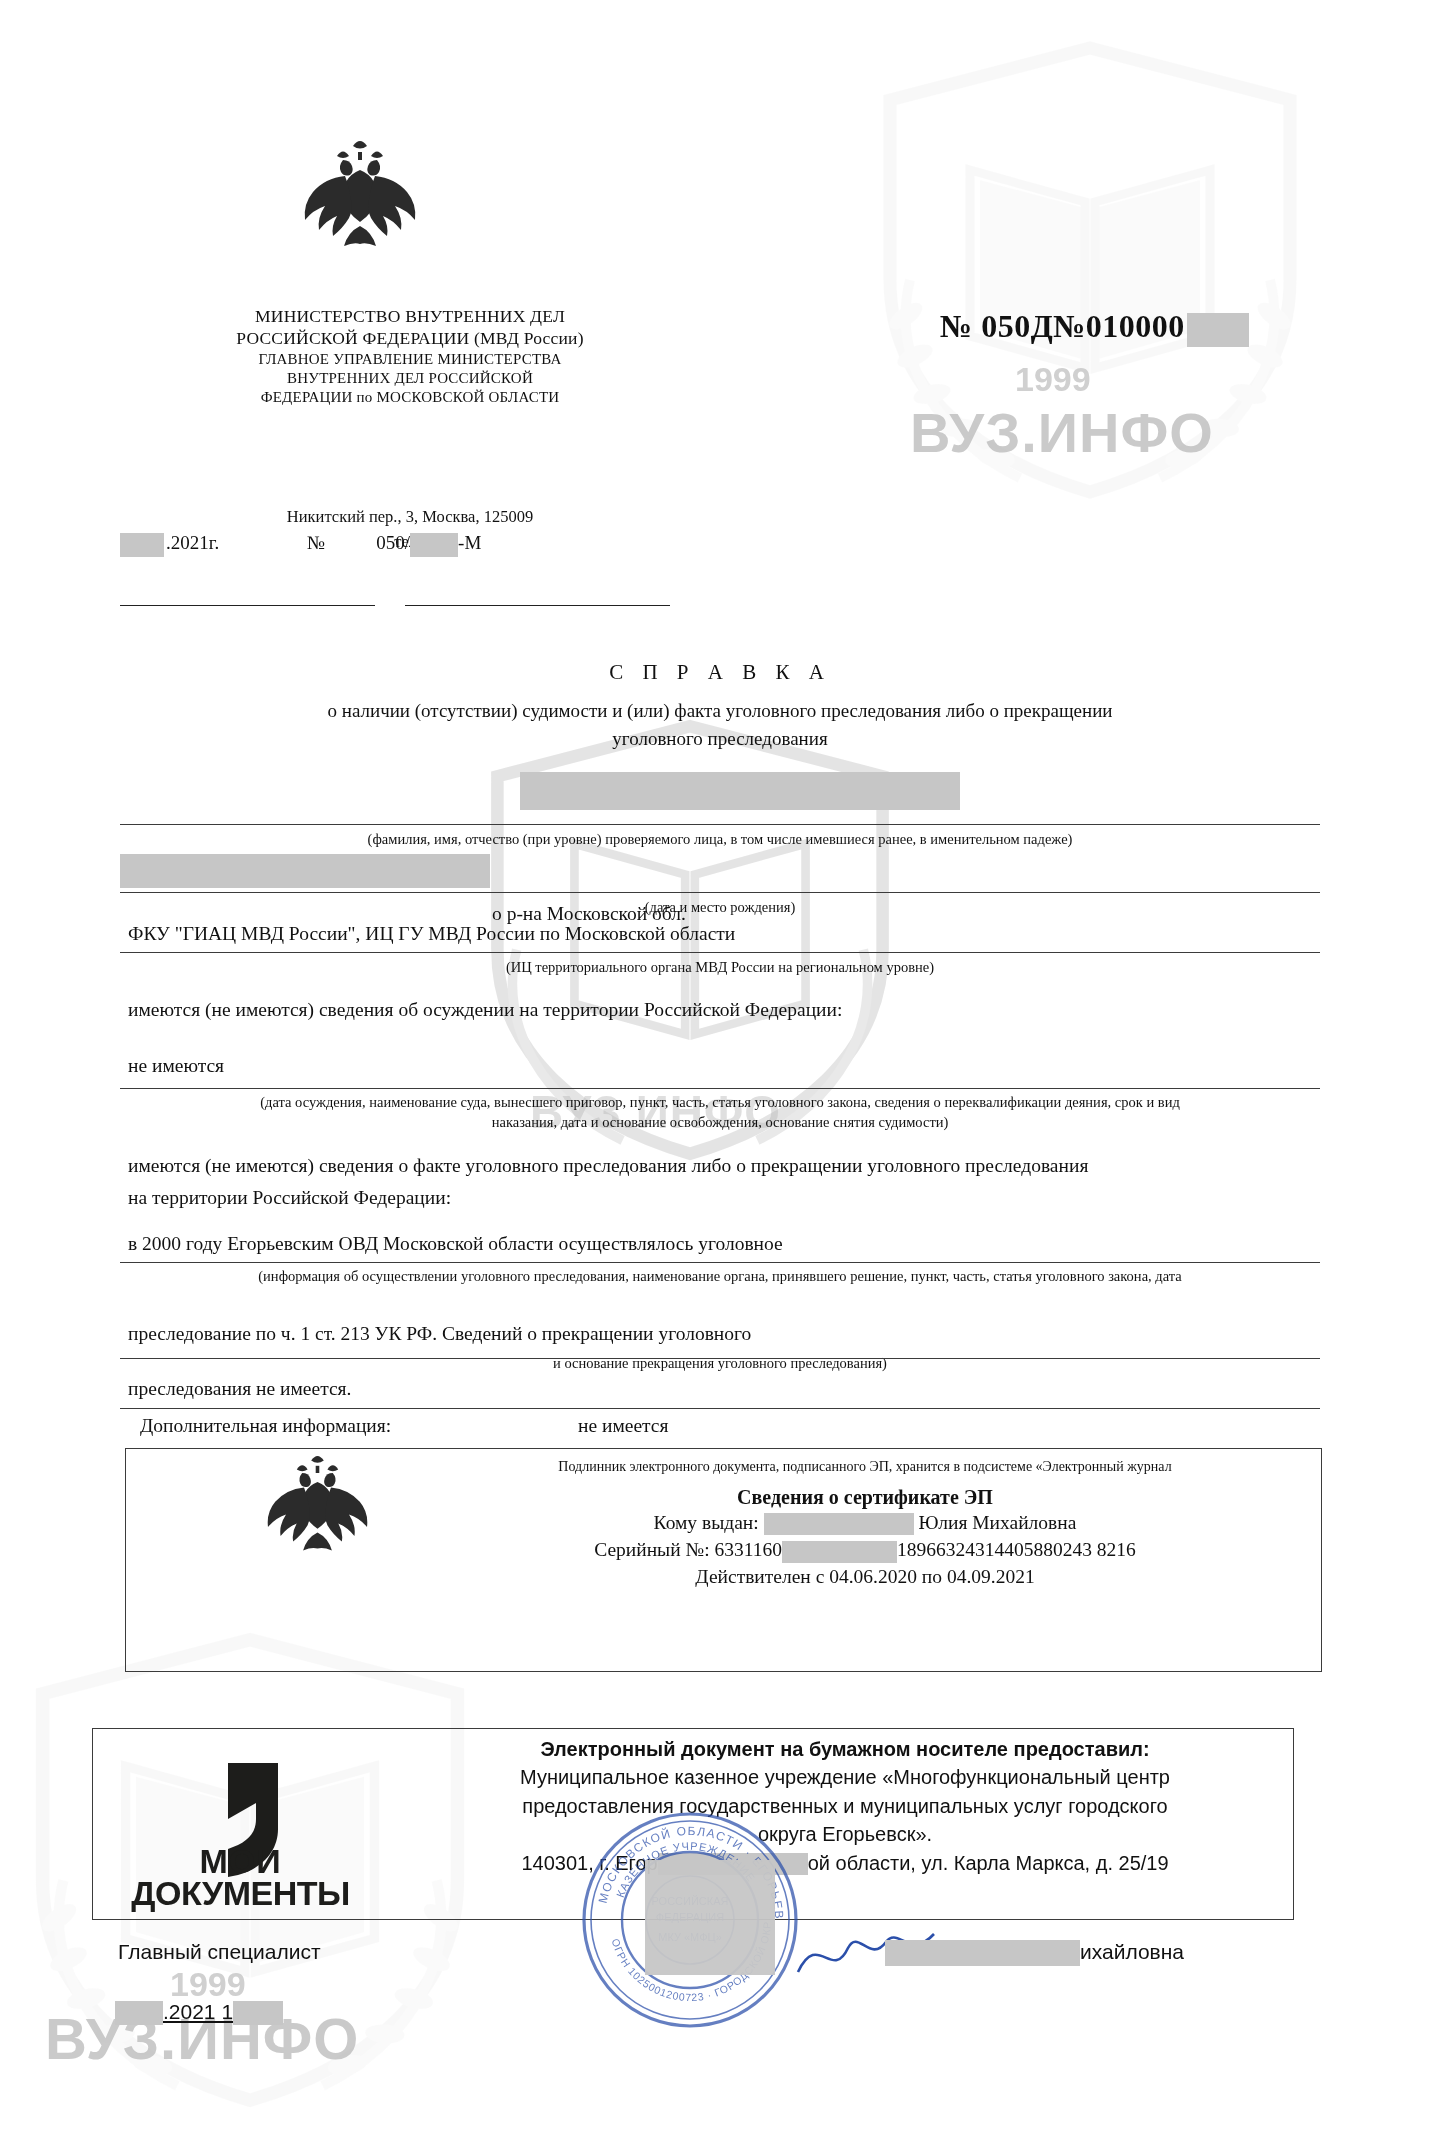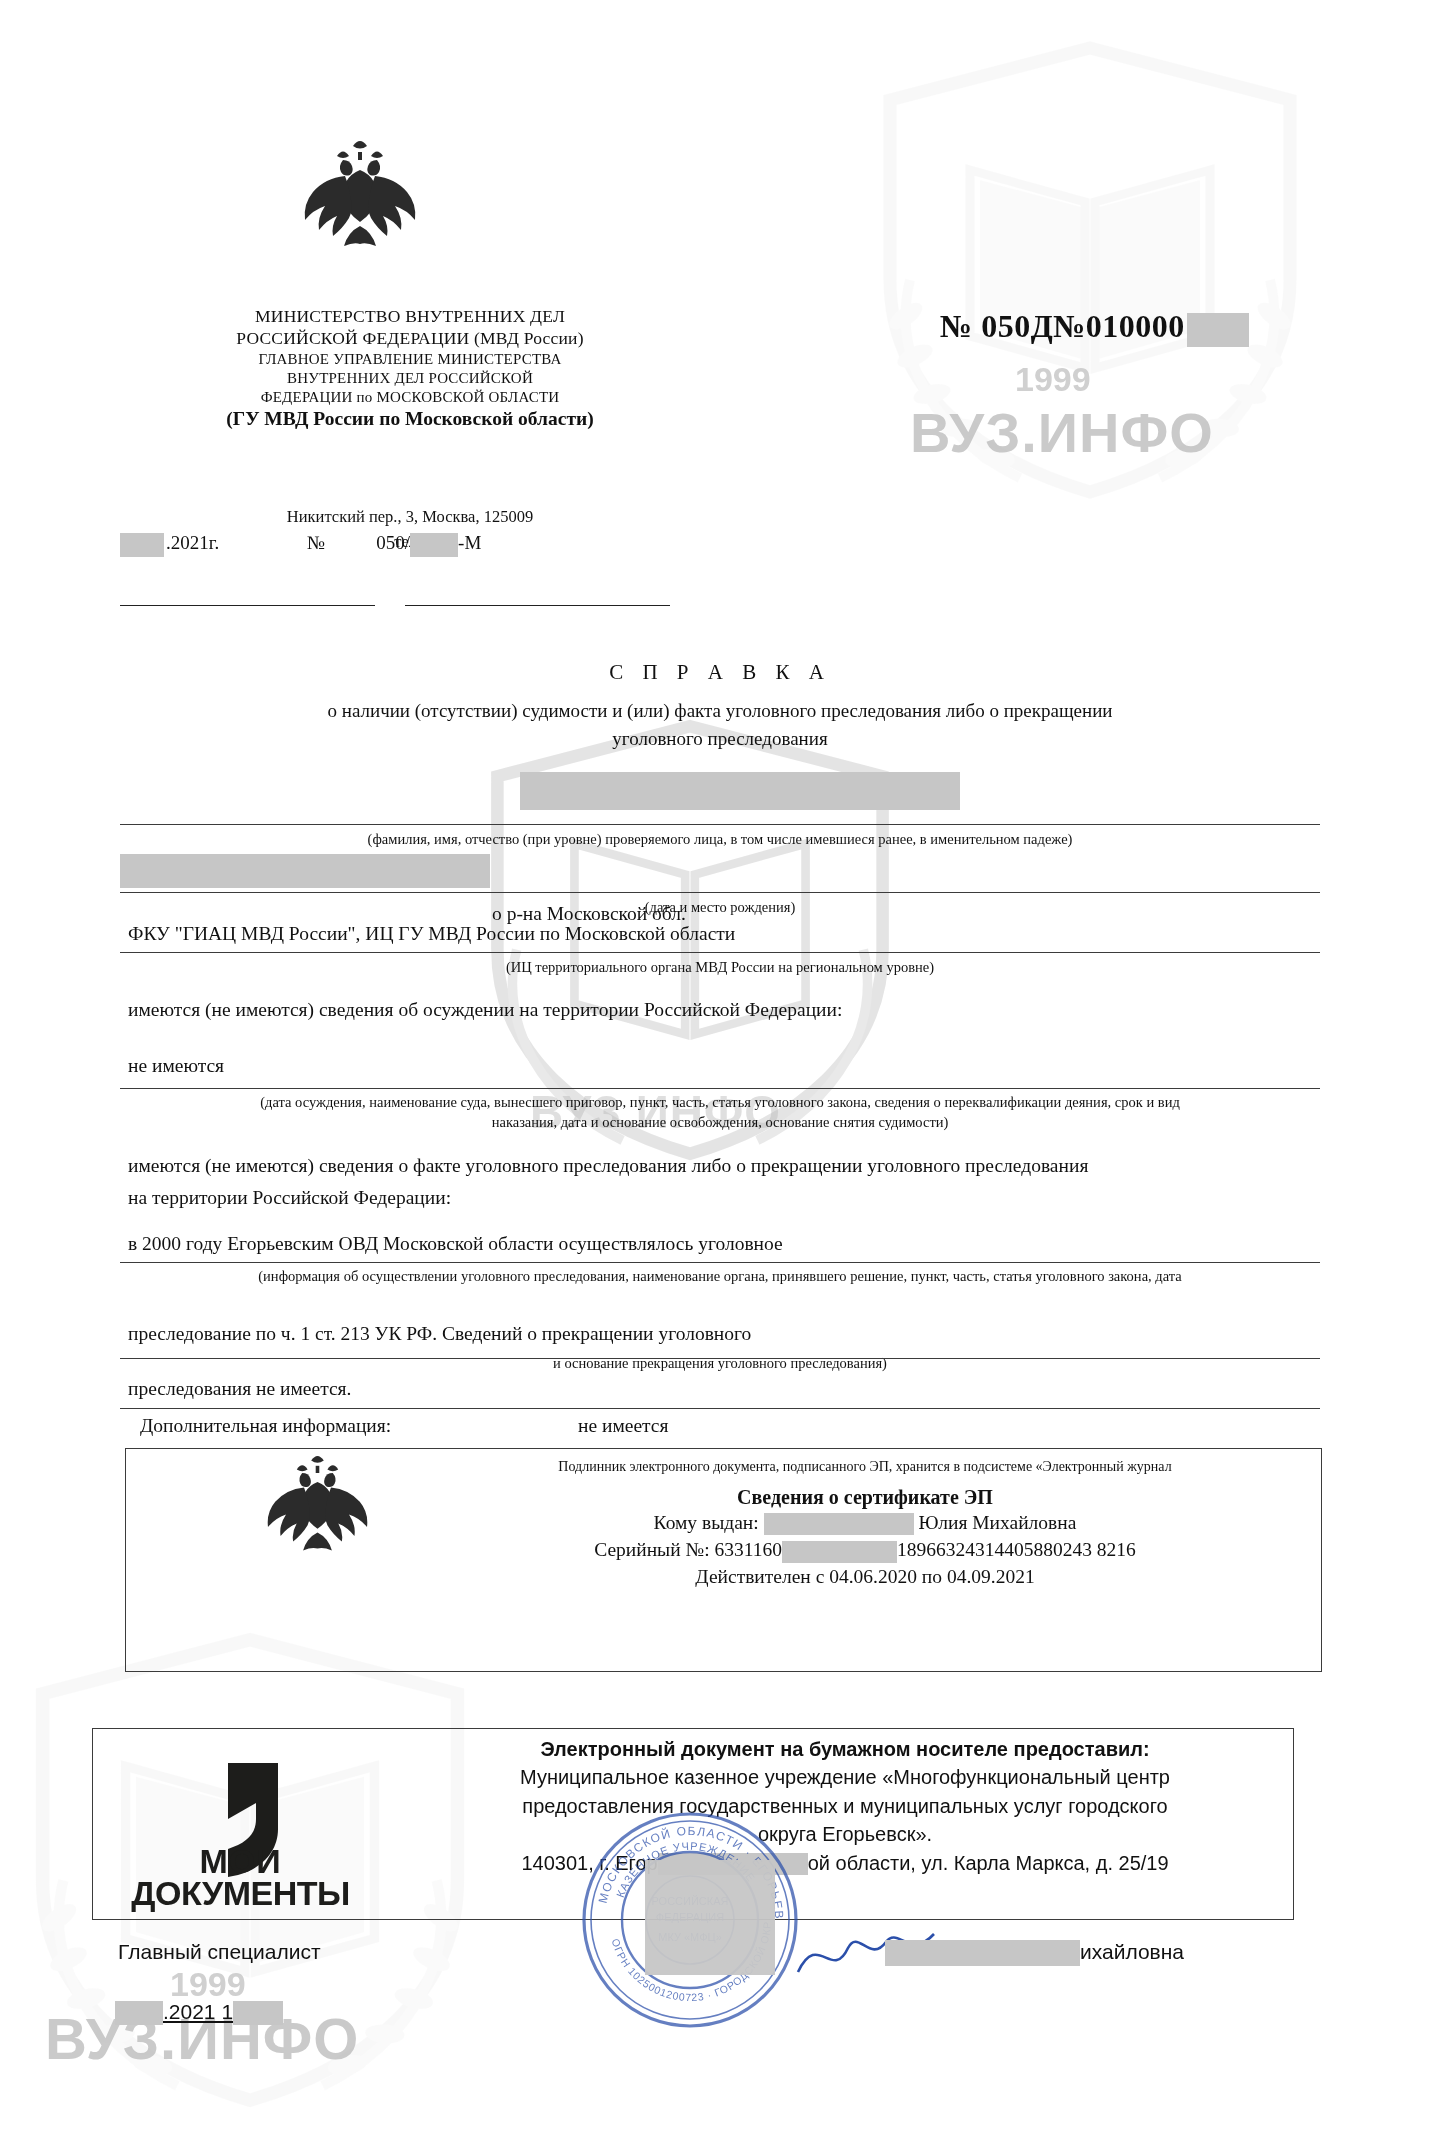--- a/index.html
+++ b/index.html
@@ -385,21 +385,20 @@
       <path d="M75 86 q-12 6-16 20 q10-4 16-2 q6-2 16 2 q-4-14-16-20z"></path>
     </g>
   </svg>
 
   <div class="hdr-block">
     <div class="hdr-line-small">МИНИСТЕРСТВО ВНУТРЕННИХ ДЕЛ</div>
     <div class="hdr-line-small">РОССИЙСКОЙ ФЕДЕРАЦИИ (МВД России)</div>
     <div class="hdr-line-big">ГЛАВНОЕ УПРАВЛЕНИЕ МИНИСТЕРСТВА</div>
     <div class="hdr-line-big">ВНУТРЕННИХ ДЕЛ РОССИЙСКОЙ</div>
     <div class="hdr-line-big">ФЕДЕРАЦИИ по МОСКОВСКОЙ ОБЛАСТИ</div>
-    <div class="hdr-line-mid">(ГУ МВД России по Московской области)</div>
   </div>
 
   <div class="addr">
     <div>Никитский пер., 3, Москва, 125009</div>
     <div>тел.:</div>
   </div>
 
   <div class="docno">
     <span>№ 050Д№010000</span><span class="redact" style="width:62px; height:34px; margin-left:2px;"></span>
   </div>

